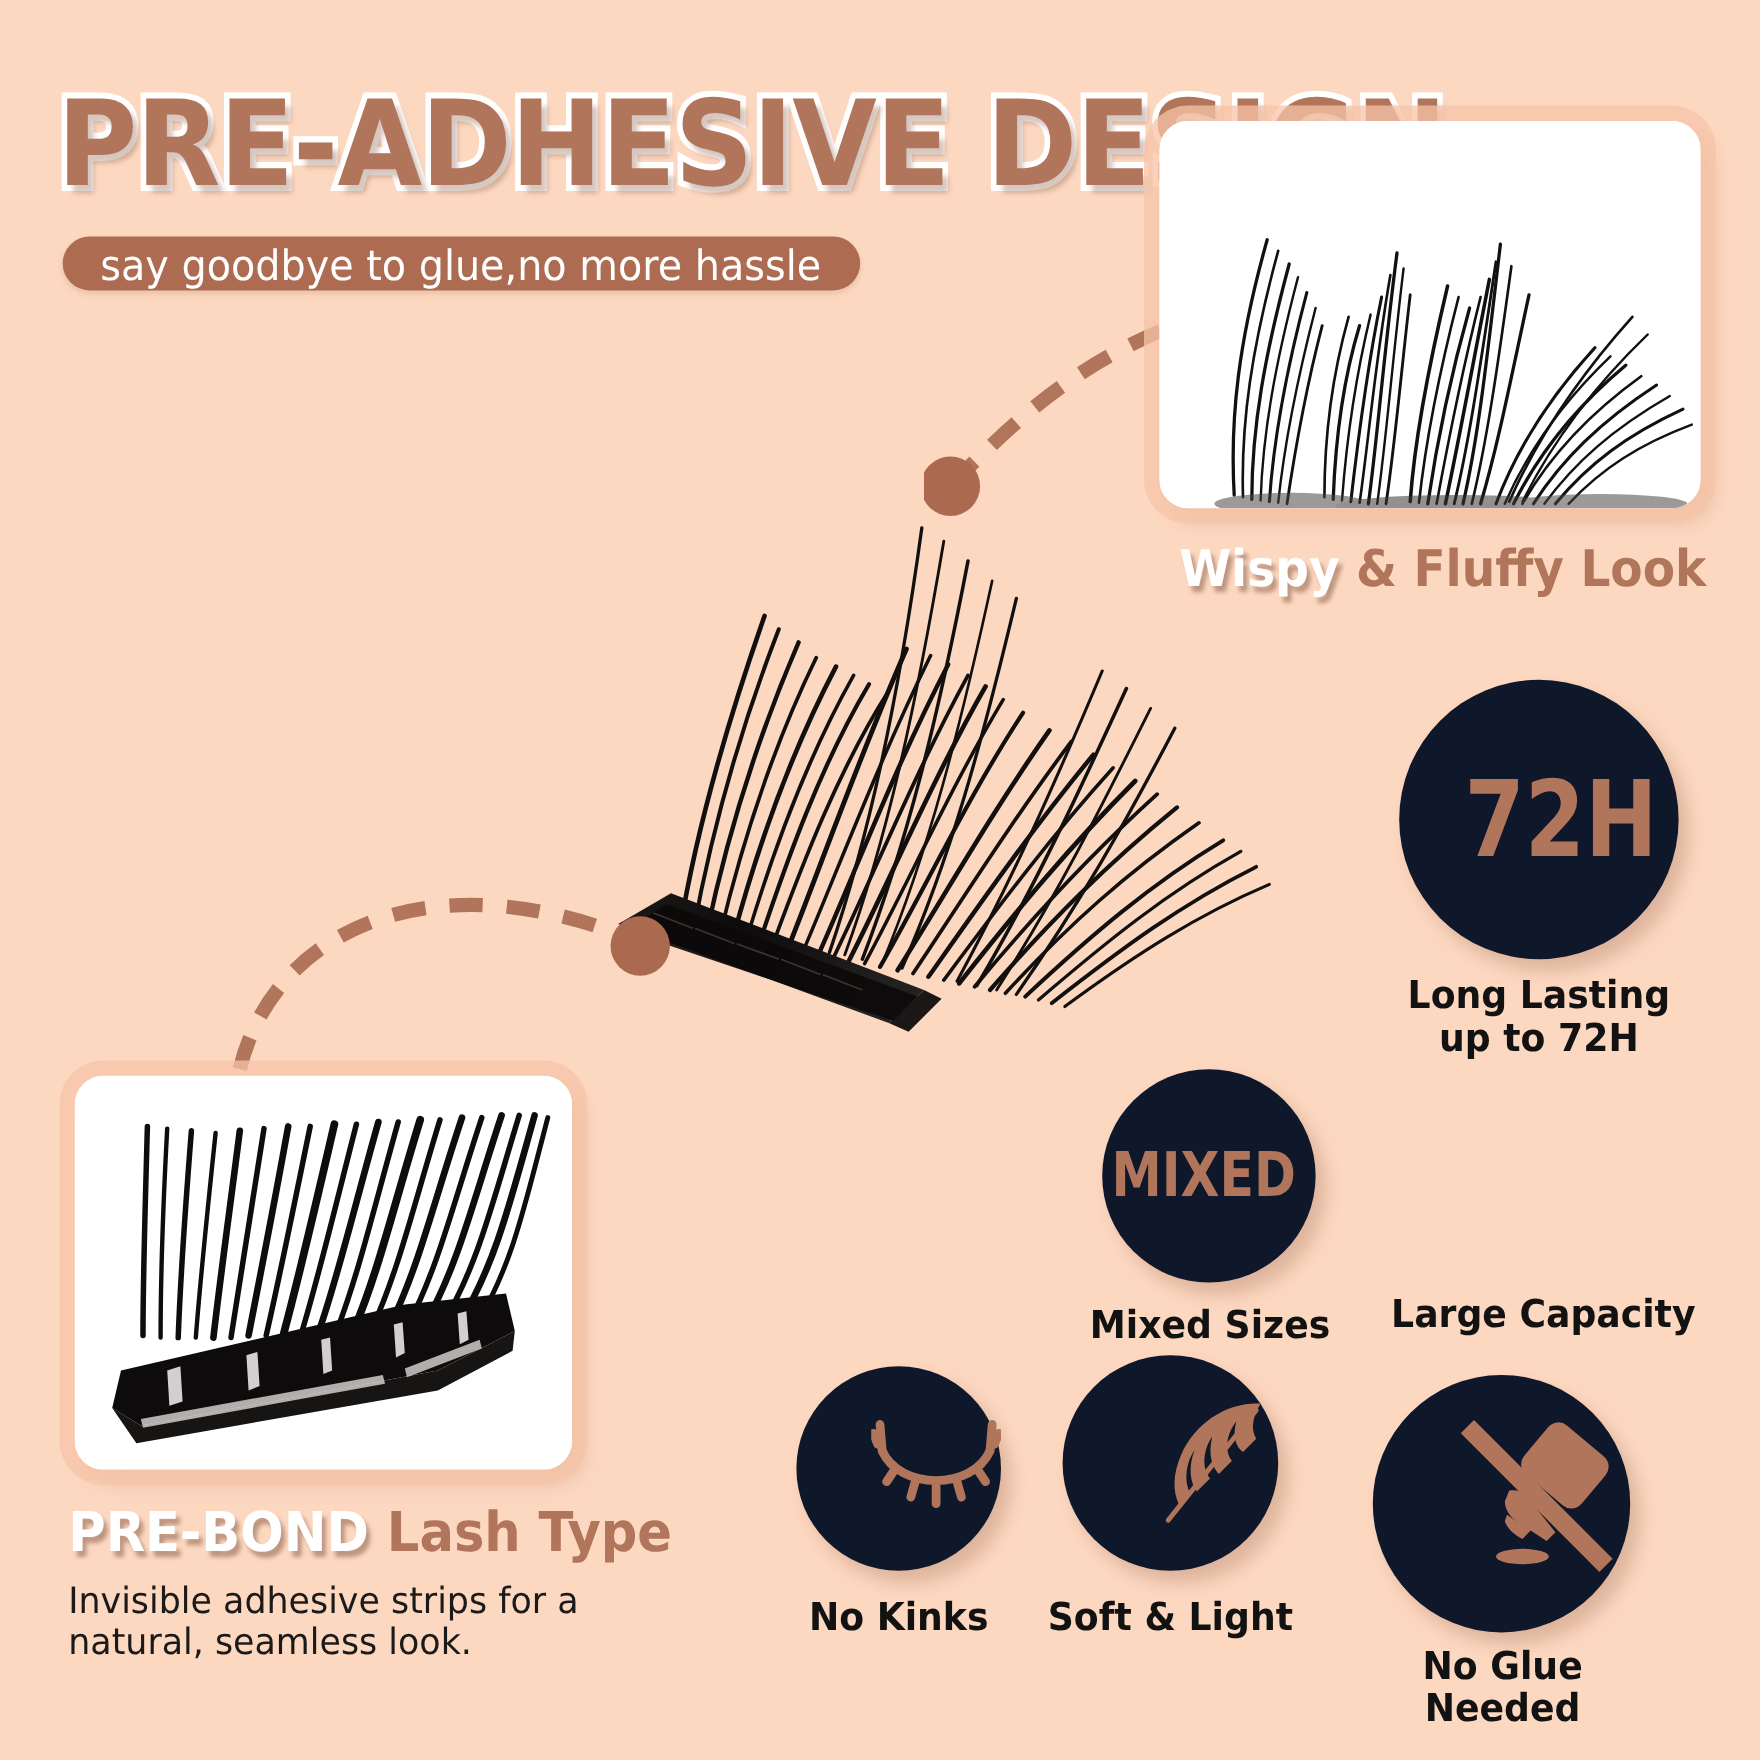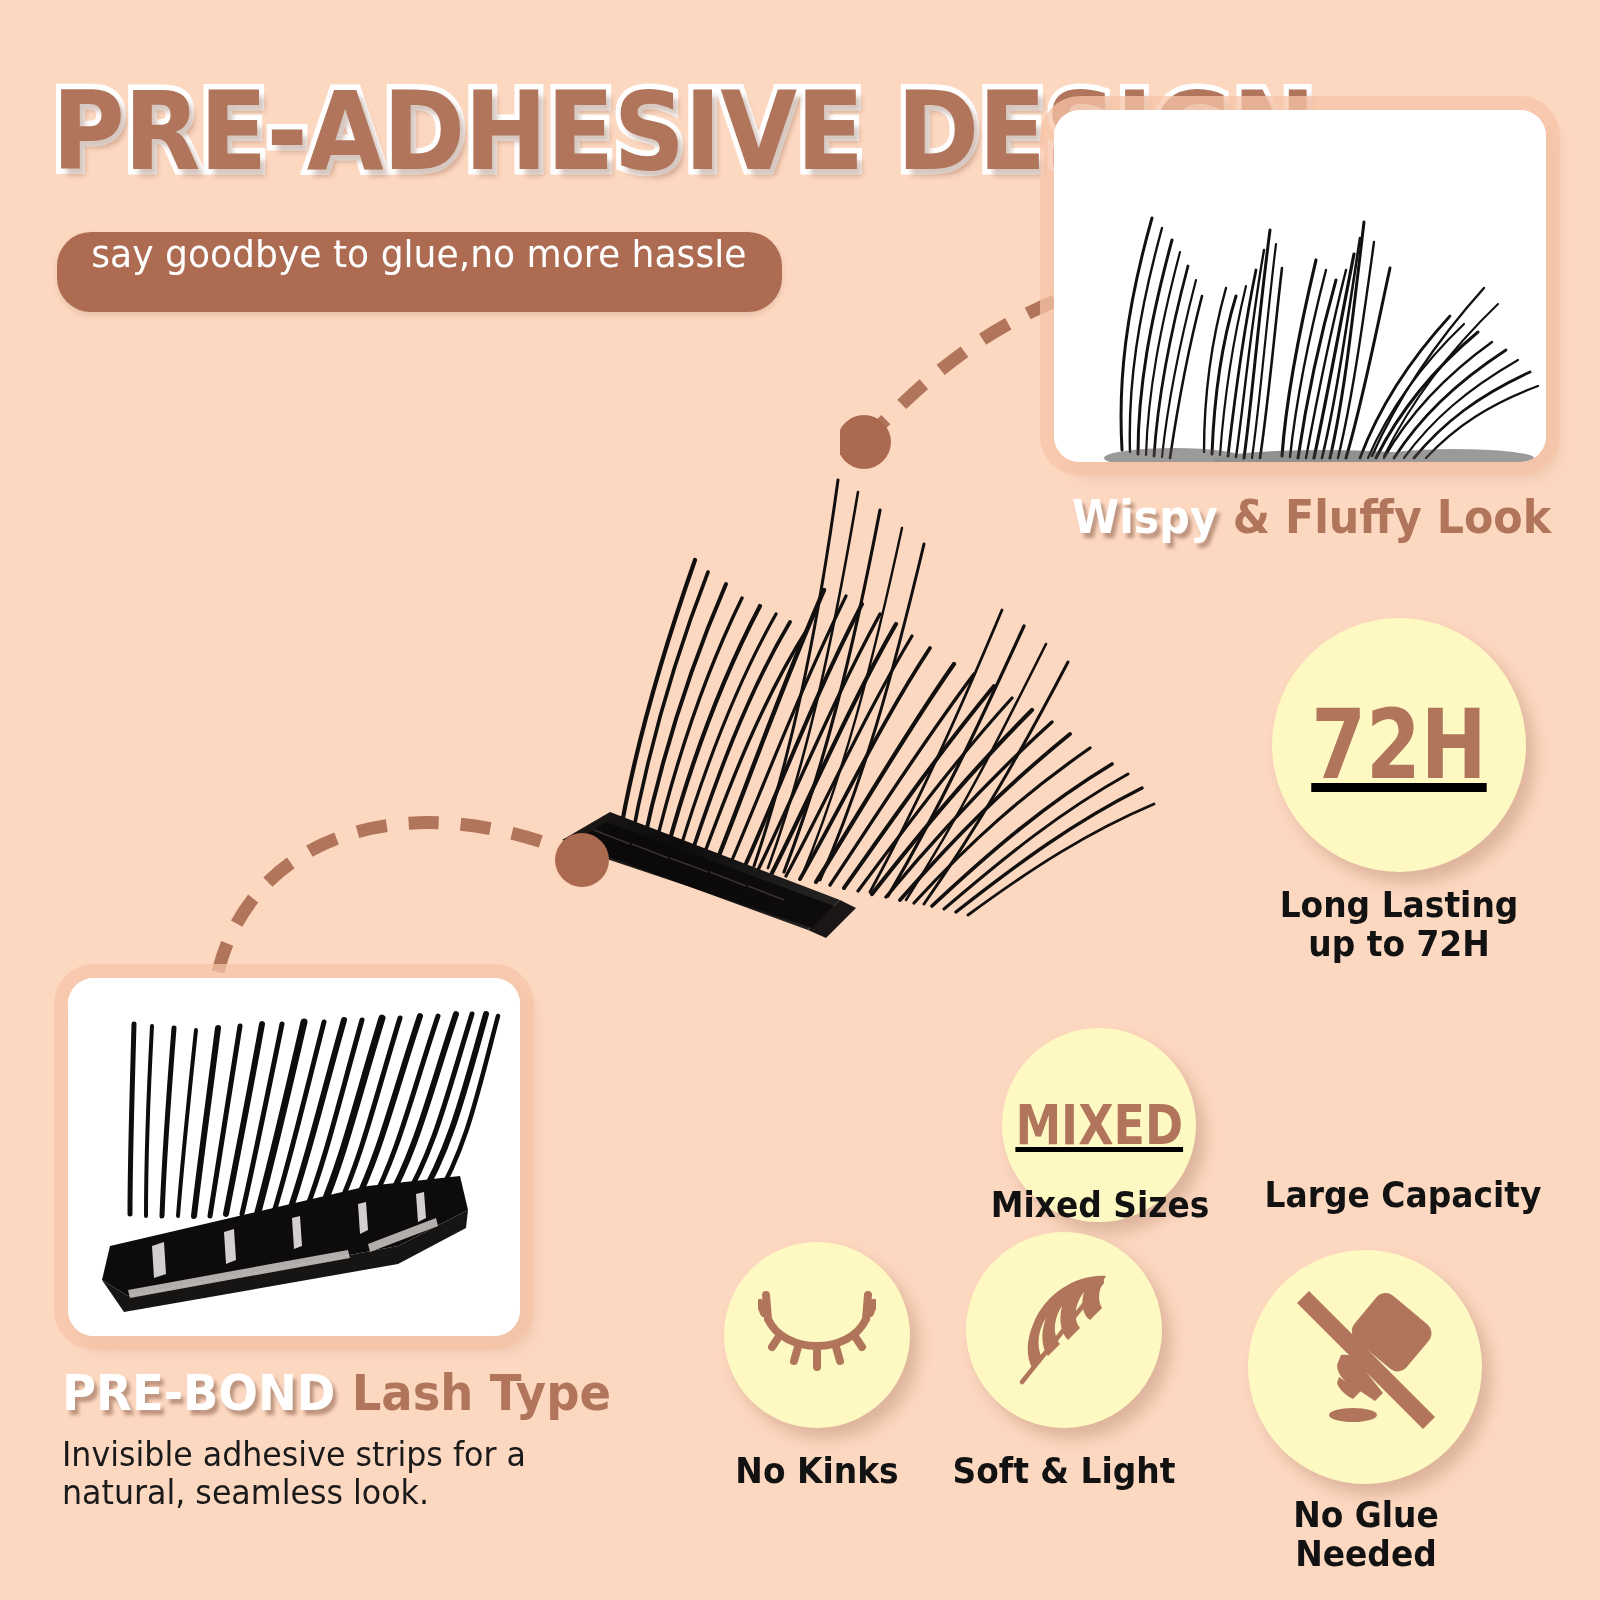--- a/index.html
+++ b/index.html
@@ -33,25 +33,25 @@
     transform-origin: left top;
     white-space: nowrap;
     -webkit-text-stroke: 11px #ffffff;
     paint-order: stroke fill;
     text-shadow: 6px 7px 5px rgba(120,70,45,0.30);
   }
 
   
   .subtitle-pill {
     position: absolute;
-    left: 57px; top: 232px;
-    width: 725px; height: 80px;
+    left: 57px; top: 215px;
+    width: 725px; height: 49px;
     background: #ad6c52;
     border-radius: 34px;
-    display: flex; align-items: flex-start;
+    display: flex; align-items: flex-end;
     box-shadow: 0 3px 6px rgba(140,85,60,0.18);
   }
   .subtitle-pill span {
     font-family: "DejaVu Sans", sans-serif;
     font-size: 38px;
     color: #ffffff;
     padding-left: 36px;
     transform: scaleX(0.95);
     transform-origin: left center;
     white-space: nowrap;
@@ -95,24 +95,24 @@
     font-size: 33px;
     line-height: 1.16;
     color: #1a1a1a;
     transform: scaleX(0.96);
     transform-origin: left top;
   }
 
   
   .badge {
     position: absolute;
-    background: #fef9c3;
+    background: #0f172a;
     border-radius: 50%;
     box-shadow: 9px 11px 16px rgba(150,95,70,0.30);
-    display: flex; align-items: center; justify-content: center; text-decoration: underline;
+    display: flex; align-items: center; justify-content: flex-end;
   }
   .badge-text {
     font-family: "DejaVu Sans", sans-serif;
     font-weight: bold;
     color: #b0755a;
     line-height: 0.9;
     text-align: center;
     transform: scaleX(0.82);
   }
   .badge-caption {
@@ -130,21 +130,21 @@
   
   #badge-72h        { left: 1272px; top: 618px;  width: 254px; height: 254px; }
   #badge-72h .badge-text { font-size: 96px; }
   #cap-72h          { left: 1218px; top: 886px;  width: 362px; }
 
   #badge-156        { left: 1281px; top: 920px;  width: 244px; height: 244px; }
   #badge-156 .num   { font-size: 86px; display:block; }
   #badge-156 .unit  { font-size: 50px; display:block; margin-top: 2px; }
   #cap-156          { left: 1226px; top: 1176px; width: 354px; }
 
-  #badge-mixed      { left: 1002px; top: 1028px;  width: 194px; height: 194px; }
+  #badge-mixed      { left: 1002px; top: 972px;  width: 194px; height: 194px; }
   #badge-mixed .badge-text { font-size: 56px; }
   #cap-mixed        { left: 962px;  top: 1186px; width: 276px; }
 
   #badge-kinks      { left: 724px;  top: 1242px; width: 186px; height: 186px; }
   #cap-kinks        { left: 692px;  top: 1452px; width: 250px; }
 
   #badge-soft       { left: 966px;  top: 1232px; width: 196px; height: 196px; }
   #cap-soft         { left: 928px;  top: 1452px; width: 272px; }
 
   #badge-noglue     { left: 1248px; top: 1250px; width: 234px; height: 234px; }

